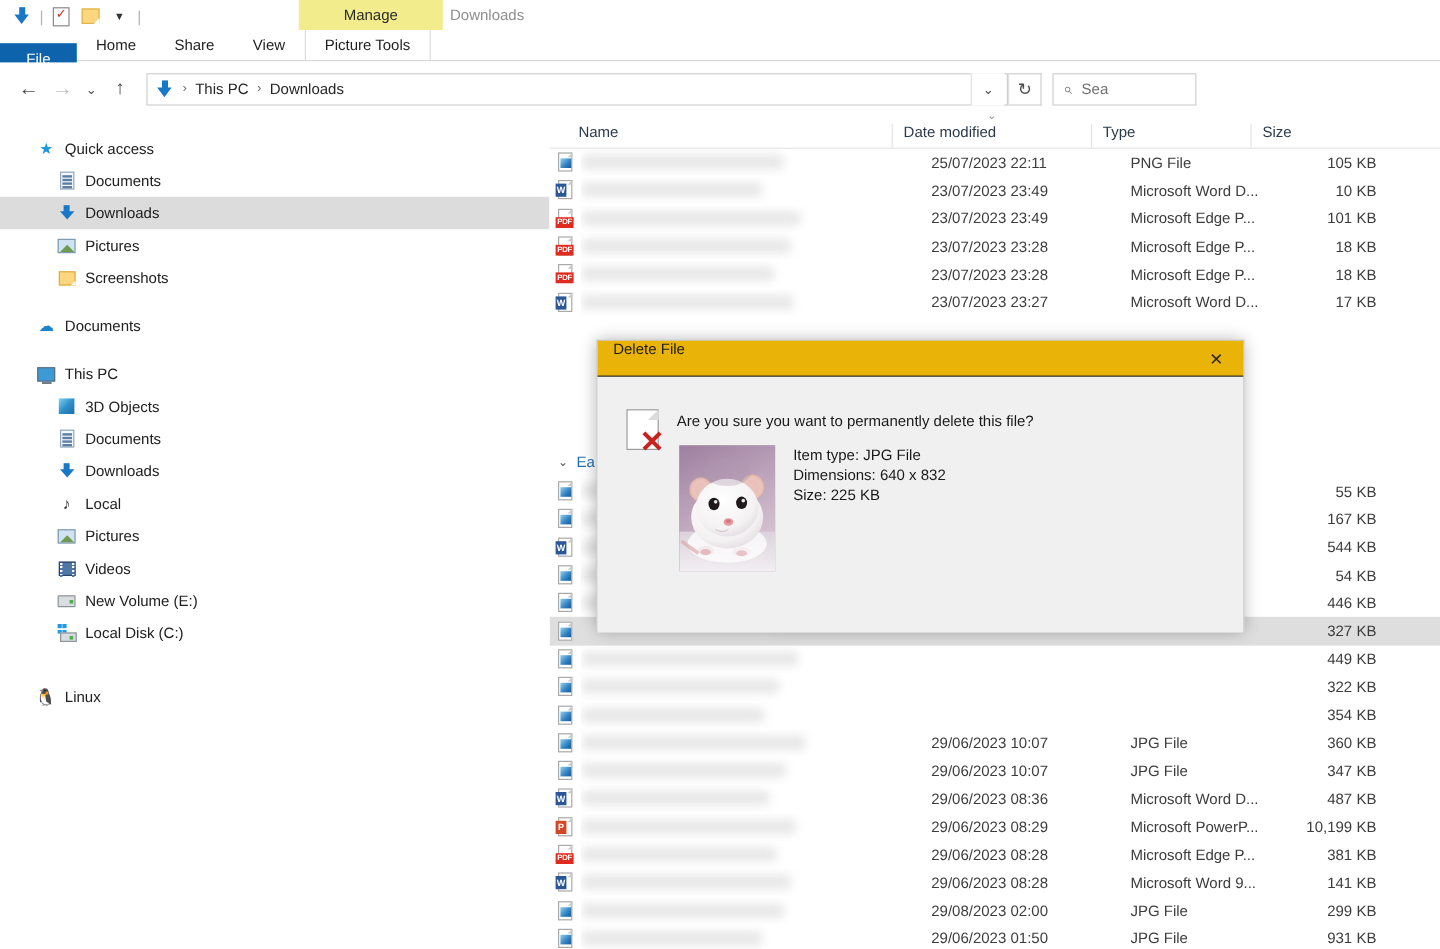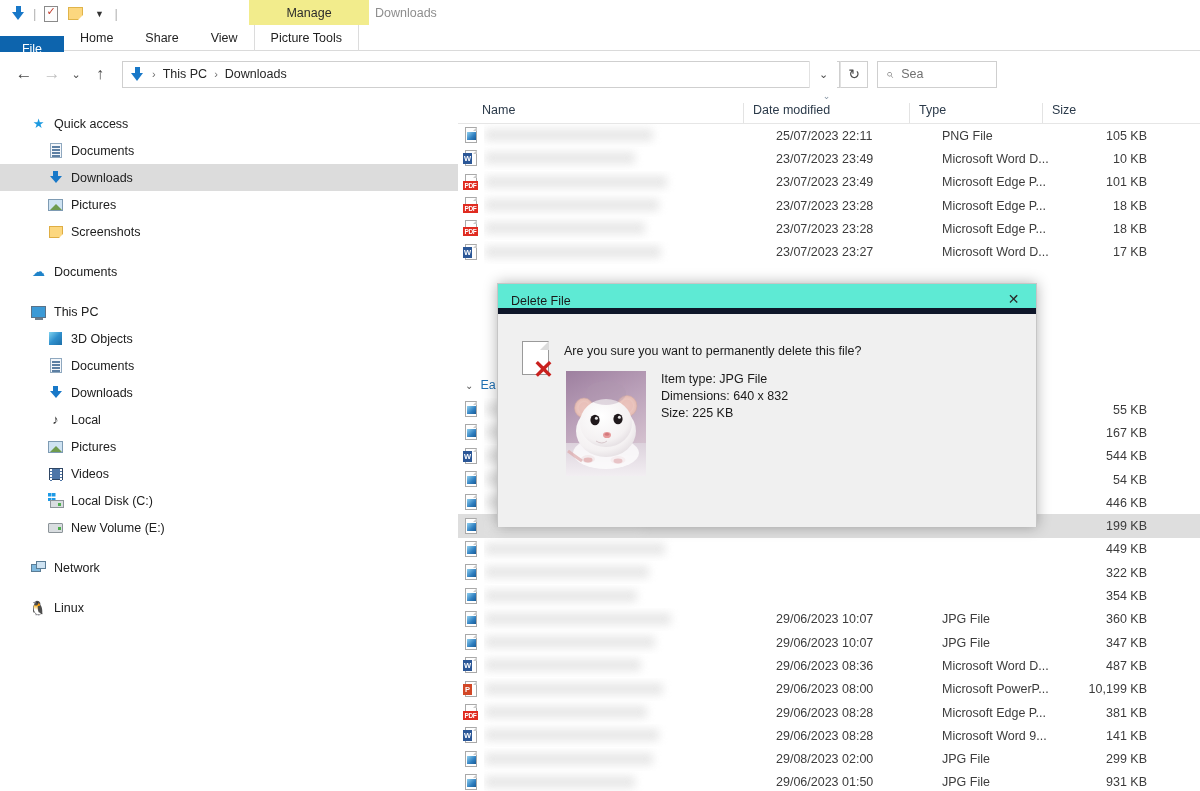--- a/index.html
+++ b/index.html
@@ -295,22 +295,22 @@
     background:linear-gradient(135deg,#8fd0f0 0%,#2f7fc0 60%,#1a5b96 100%);
   }
 
   
   .dlg-shadow {
     position:absolute; left:497px; top:283px; width:540px; height:244px;
     box-shadow:0 0 13px rgba(0,0,0,0.30);
     background:#f0f0f0; border:1px solid #c6c6c6;
   }
   .dlg-title {
-    height:30px; background:#5eead4; border-bottom:6px solid #0f172a;
-    display:flex; align-items:flex-end; position:relative;
+    height:30px; background:#eab308; border-bottom:1px solid #0f172a;
+    display:flex; align-items:flex-start; position:relative;
   }
   .dlg-title .t { font-size:12.5px; color:#1a1a1a; padding-left:13px; }
   .dlg-close {
     position:absolute; right:0; top:0; width:45px; height:29px;
     display:flex; align-items:center; justify-content:center;
     font-size:14px; color:#2a2a2a;
   }
   .dlg-body { position:relative; height:213px; background:#f0f0f0; }
   .dlg-icon { position:absolute; left:24px; top:27px; width:38px; height:42px; }
   .dlg-icon .sheet {
@@ -507,45 +507,36 @@
         <span>Pictures</span>
       </div>
       <div class="navitem lvl2">
         <span class="nav-ico">
             <span class="ic-video"></span>
           </span>
         <span>Videos</span>
       </div>
       <div class="navitem lvl2">
         <span class="nav-ico">
+            <span class="ic-disk"></span>
+          </span>
+        <span>New Volume (E:)</span>
+      </div>
+      <div class="navitem lvl2">
+        <span class="nav-ico">
           <span class="ic-diskwin">
               <span class="w"></span>
               <span class="d"></span>
             </span>
         </span>
         <span>Local Disk (C:)</span>
       </div>
-      <div class="navitem lvl2">
-        <span class="nav-ico">
-            <span class="ic-disk"></span>
-          </span>
-        <span>New Volume (E:)</span>
-      </div>
 
       <div class="gap"></div>
 
-      <div class="navitem">
-        <span class="nav-ico">
-            <span class="ic-net">
-              <span class="m1"></span>
-              <span class="m2"></span>
-            </span>
-          </span>
-        <span>Network</span>
-      </div>
 
       <div class="gap"></div>
 
       <div class="navitem">
         <span class="nav-ico">
             <span class="ic-linux">🐧</span>
           </span>
         <span>Linux</span>
       </div>
     </div>
@@ -741,21 +732,21 @@
                 <span class="page"></span>
                 <span class="fold"></span>
                 <span class="badge"></span>
               </span>
             </span>
             <span class="fname">
               <span class="blur" style="width:158px"></span>
             </span>
             <span class="fdate"></span>
             <span class="ftype"></span>
-            <span class="fsize">199 KB</span>
+            <span class="fsize">327 KB</span>
           </div>
           <div class="row">
             <span class="ficon">
               <span class="fi jpg">
                 <span class="page"></span>
                 <span class="fold"></span>
                 <span class="badge"></span>
               </span>
             </span>
             <span class="fname">
@@ -844,21 +835,21 @@
             <span class="ficon">
               <span class="fi ppt">
                 <span class="page"></span>
                 <span class="fold"></span>
                 <span class="badge">P</span>
               </span>
             </span>
             <span class="fname">
               <span class="blur" style="width:178px"></span>
             </span>
-            <span class="fdate">29/06/2023 08:00</span>
+            <span class="fdate">29/06/2023 08:29</span>
             <span class="ftype">Microsoft PowerP...</span>
             <span class="fsize">10,199 KB</span>
           </div>
           <div class="row">
             <span class="ficon">
               <span class="fi pdf">
                 <span class="page"></span>
                 <span class="fold"></span>
                 <span class="badge">PDF</span>
               </span>

